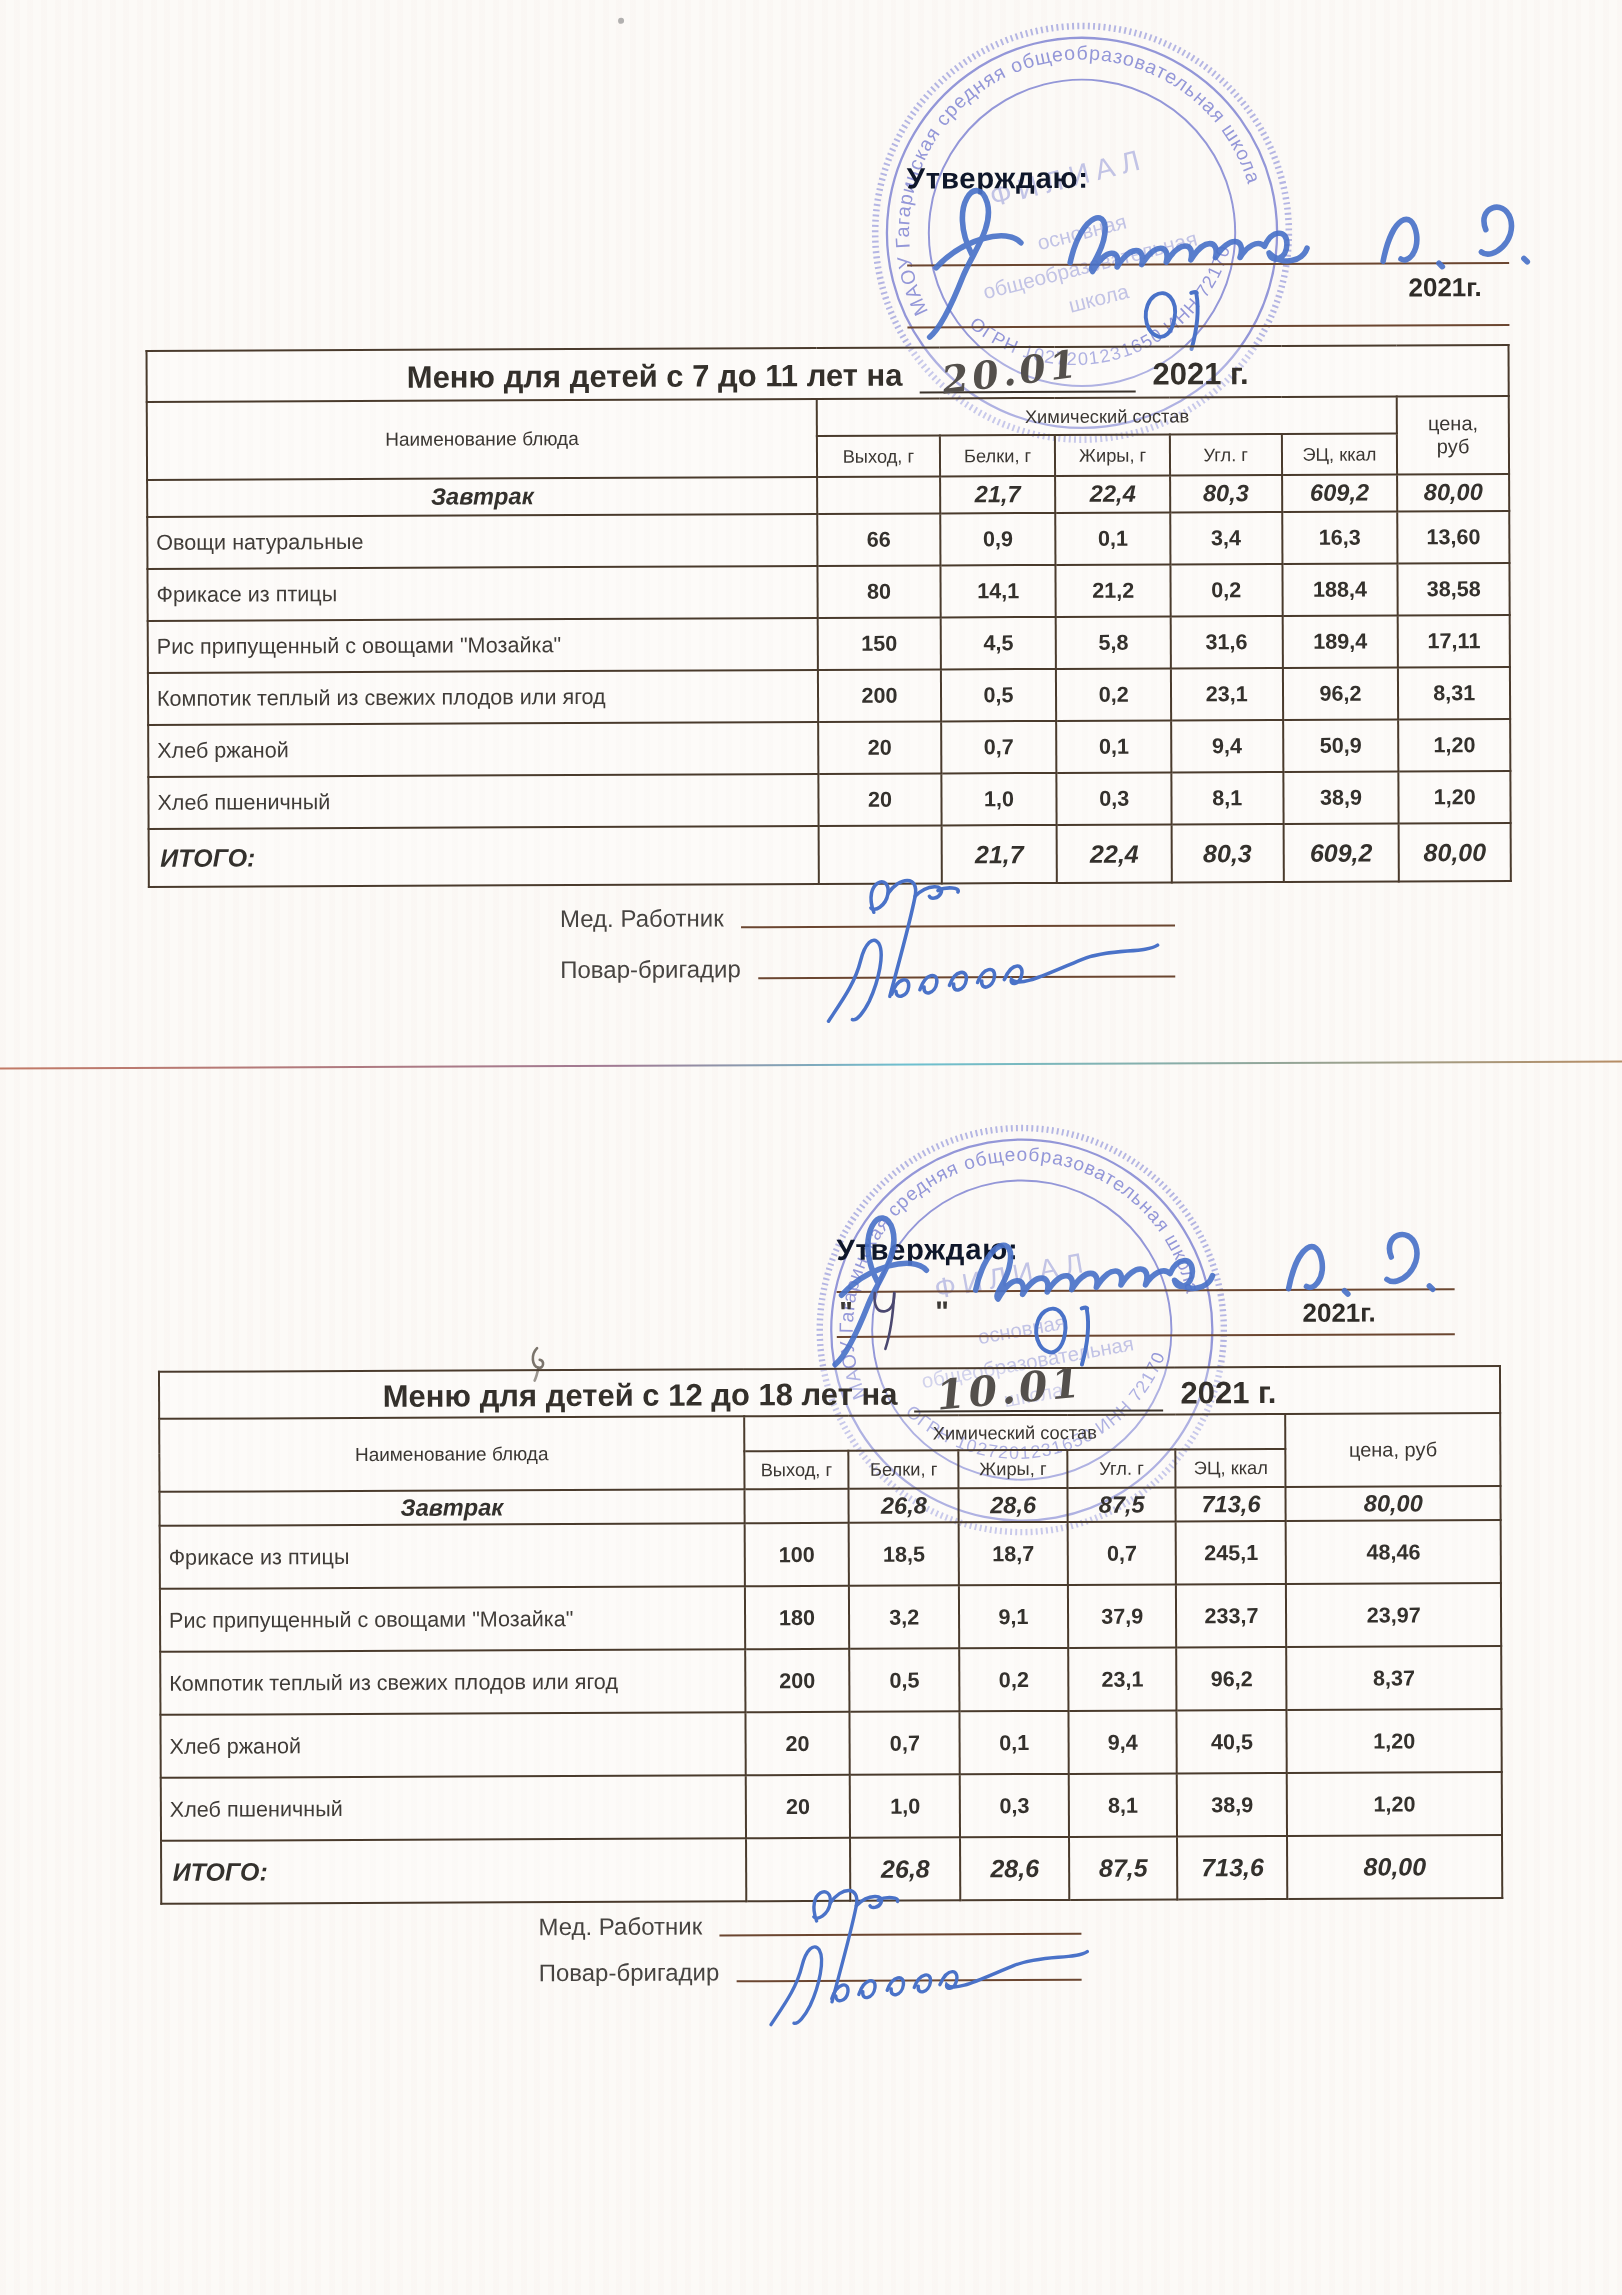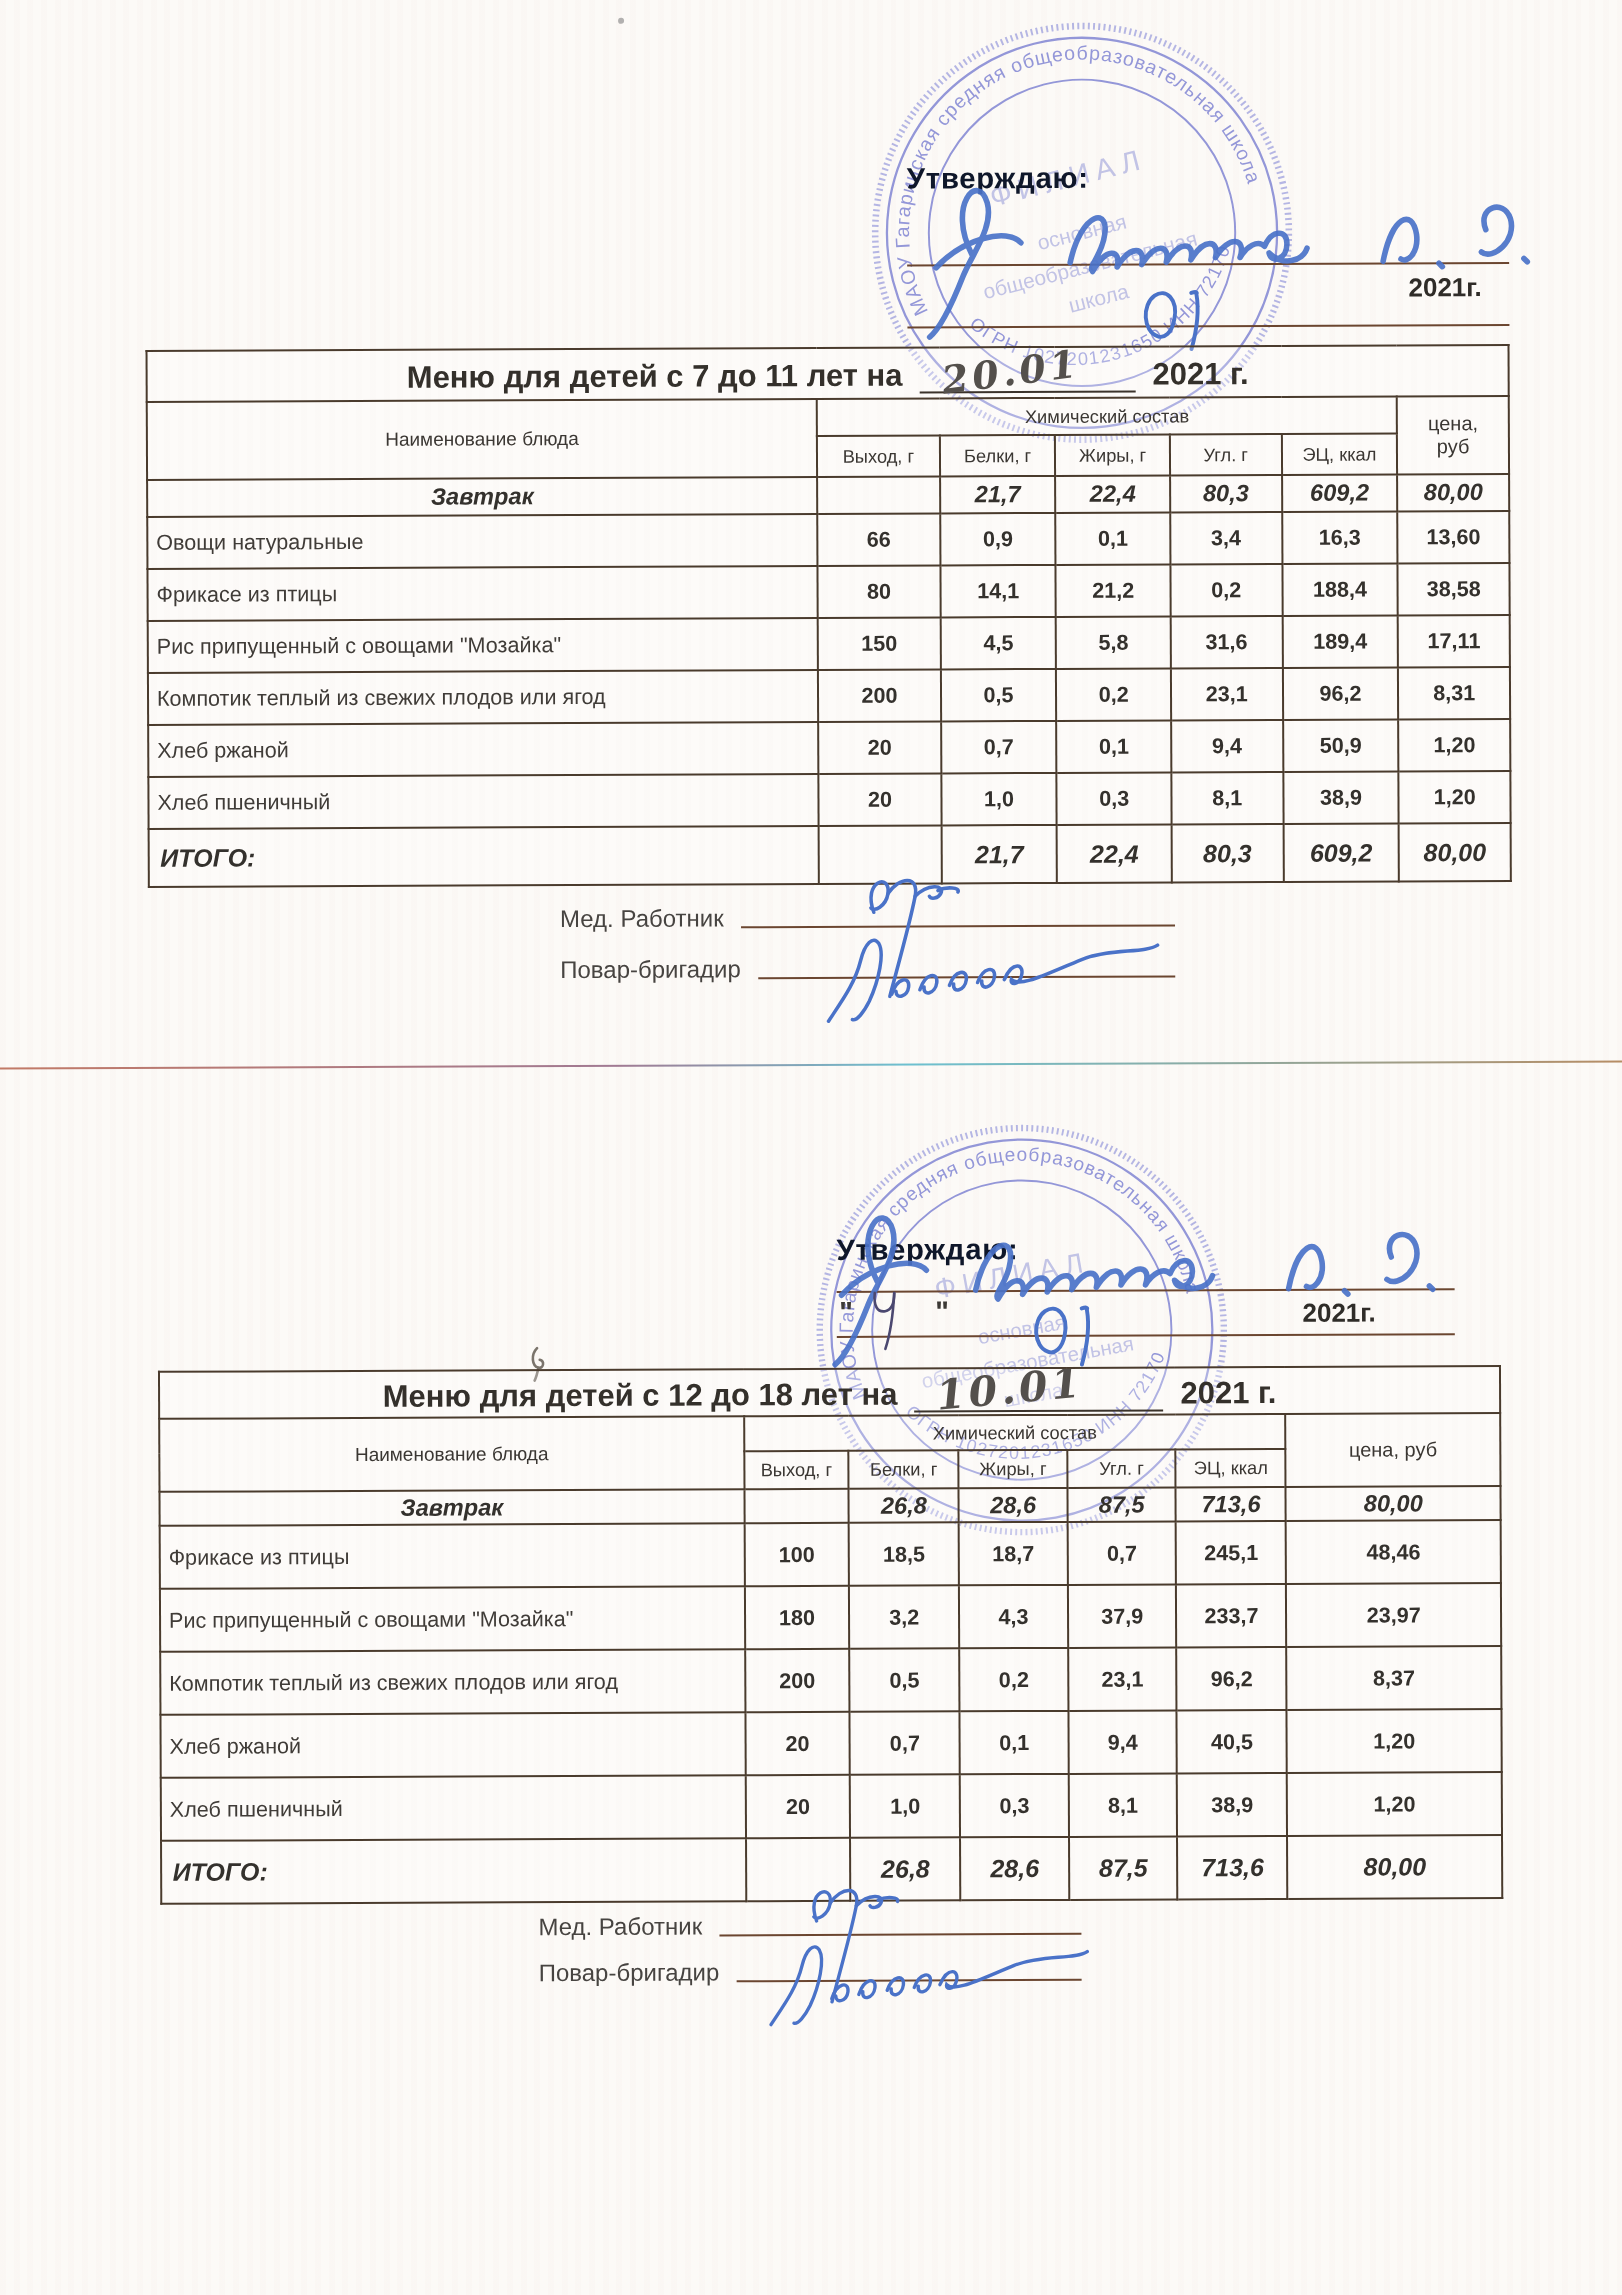--- a/index.html
+++ b/index.html
@@ -371,21 +371,21 @@
       <td class="num">18,5</td>
       <td class="num">18,7</td>
       <td class="num">0,7</td>
       <td class="num">245,1</td>
       <td class="num">48,46</td>
     </tr>
     <tr style="height:63px;">
       <td class="name">Рис припущенный с овощами "Мозайка"</td>
       <td class="num">180</td>
       <td class="num">3,2</td>
-      <td class="num">4,3</td>
+      <td class="num">9,1</td>
       <td class="num">37,9</td>
       <td class="num">233,7</td>
       <td class="num">23,97</td>
     </tr>
     <tr style="height:63px;">
       <td class="name">Компотик теплый из свежих плодов или ягод</td>
       <td class="num">200</td>
       <td class="num">0,5</td>
       <td class="num">0,2</td>
       <td class="num">23,1</td>

